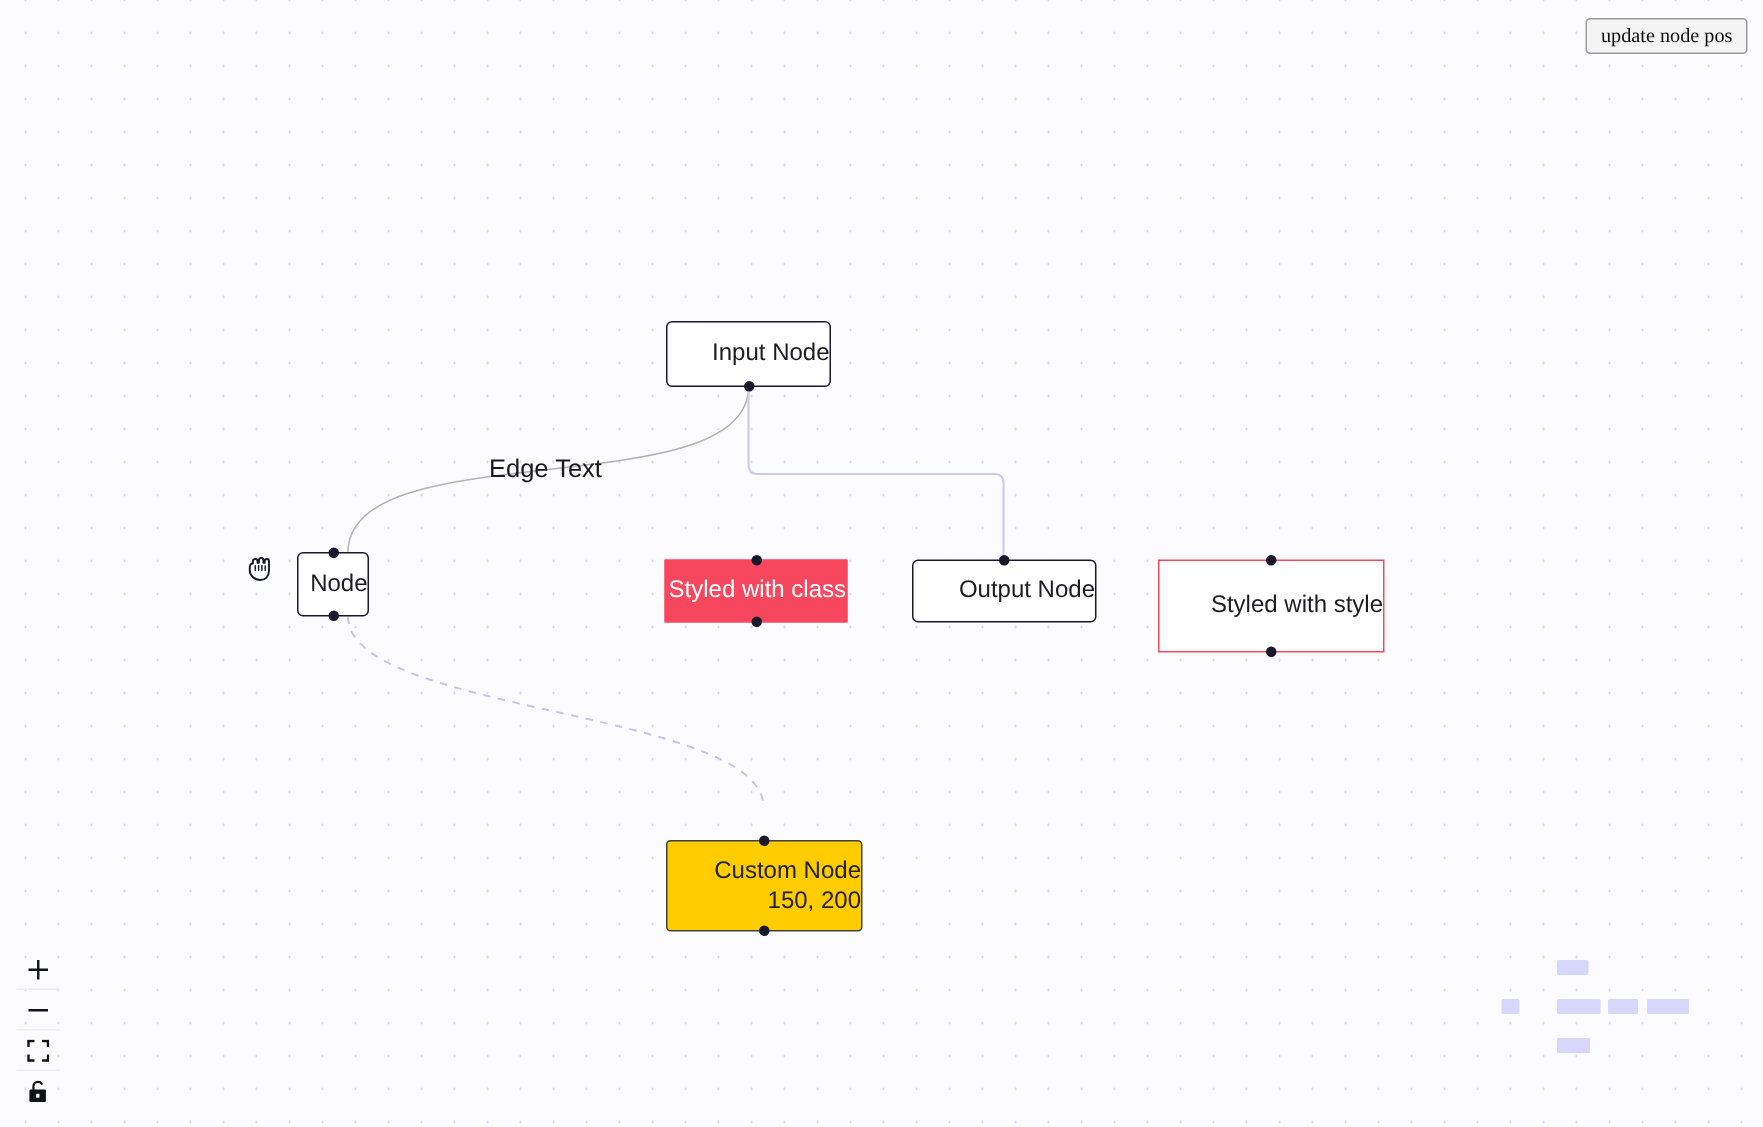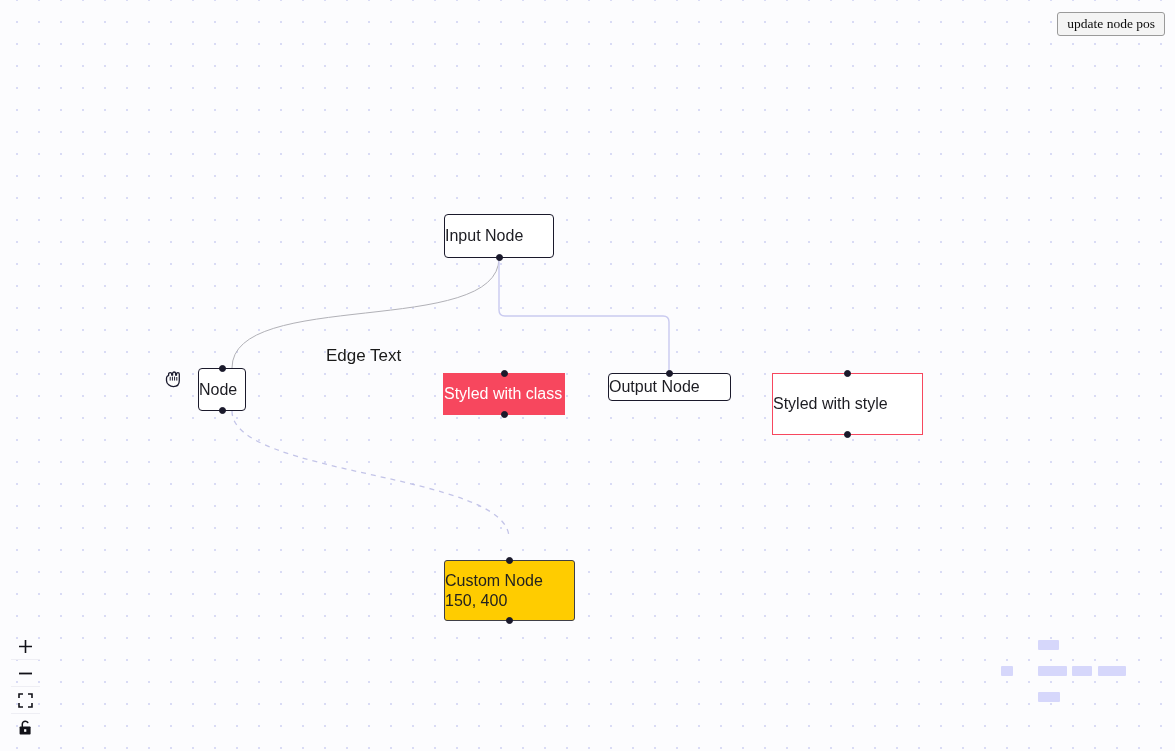--- a/index.html
+++ b/index.html
@@ -30,30 +30,29 @@
     height: 751px;
     pointer-events: none;
   }
 
   .edge-label {
     position: absolute;
     font-size: 17px;
     color: #1a1a1a;
     font-family: "Liberation Sans", sans-serif;
     white-space: nowrap;
-    margin-top: 43px;
   }
 
   
   .rf-node {
     position: absolute;
     box-sizing: border-box;
     display: flex;
     flex-direction: column;
-    align-items: flex-start;
+    align-items: flex-end;
     justify-content: center;
     font-size: 16px;
     line-height: 1.25;
     text-align: center;
     background: #ffffff;
     color: #1c1c22;
     cursor: grab;
   }
 
   .node-default,
@@ -192,35 +191,35 @@
     <span>Node</span>
     <span class="handle handle-bottom"></span>
   </div>
 
   <div class="rf-node node-class-red" style="left:443px; top:373px; width:122px; height:42px;">
     <span class="handle handle-top"></span>
     <span>Styled with class</span>
     <span class="handle handle-bottom"></span>
   </div>
 
-  <div class="rf-node node-output" style="left:608px; top:373px; width:123px; height:28px;">
+  <div class="rf-node node-output" style="left:608px; top:373px; width:123px; height:42px;">
     <span class="handle handle-top"></span>
     <span>Output Node</span>
   </div>
 
   <div class="rf-node node-style-red" style="left:772px; top:373px; width:151px; height:62px;">
     <span class="handle handle-top"></span>
     <span>Styled with style</span>
     <span class="handle handle-bottom"></span>
   </div>
 
   <div class="rf-node node-custom" style="left:444px; top:560px; width:131px; height:61px;">
     <span class="handle handle-top"></span>
     <span>Custom Node</span>
-    <span class="node-line-2">150, 400</span>
+    <span class="node-line-2">150, 200</span>
     <span class="handle handle-bottom"></span>
   </div>
 
   <svg id="grab-cursor" viewBox="0 0 18 20">
     <path d="M2.5 9.5 C2.5 7.5 3.5 6.6 4.6 6.6 L4.6 5.2 C4.6 4.2 5.4 3.6 6.2 3.6
              C7.0 3.6 7.7 4.2 7.7 5.2 L7.7 6.2 L8.6 6.2 L8.6 4.6 C8.6 3.6 9.3 3.0 10.1 3.0
              C10.9 3.0 11.6 3.6 11.6 4.6 L11.6 6.2 L12.5 6.2 L12.5 5.2
              C12.5 4.3 13.2 3.7 13.9 3.7 C14.7 3.7 15.3 4.3 15.3 5.2 L15.3 11.5
              C15.3 15.3 12.9 17.6 9.4 17.6 C6.0 17.6 2.5 15.0 2.5 11.4 Z" fill="#ffffff" stroke="#1a1a2e" stroke-width="1.3" stroke-linejoin="round"></path>
     <path d="M6.2 8.2 L6.2 11.2 M8.4 8.0 L8.4 11.2 M10.6 8.0 L10.6 11.2 M12.8 8.4 L12.8 11.2" stroke="#1a1a2e" stroke-width="1" stroke-linecap="round"></path>

